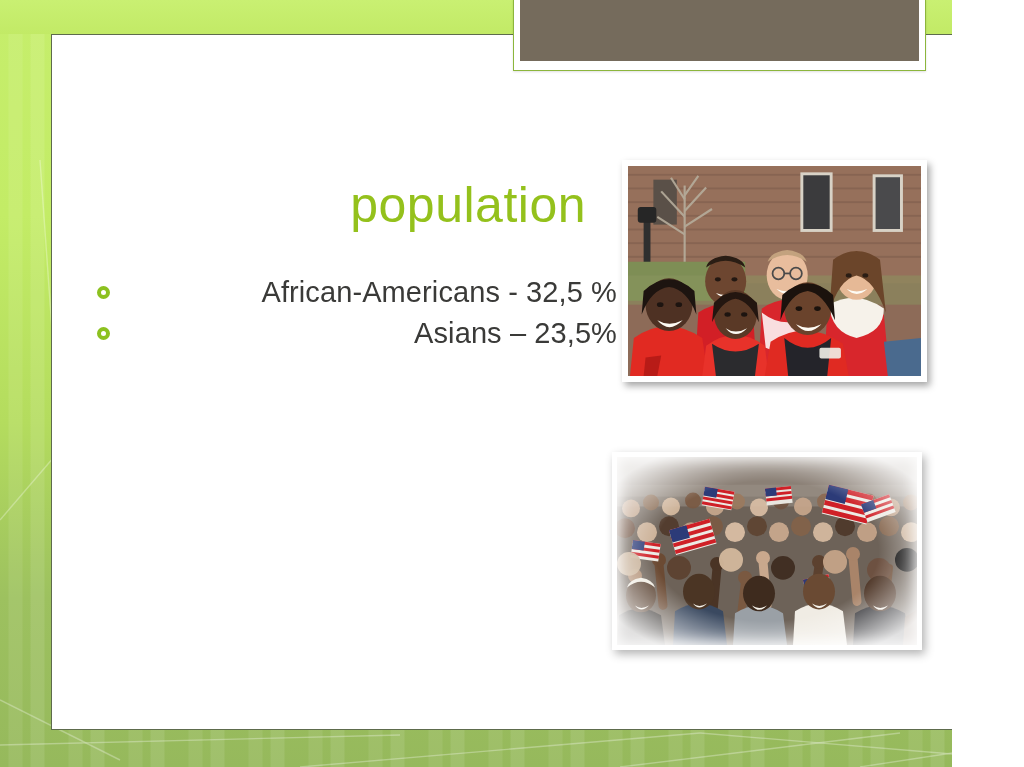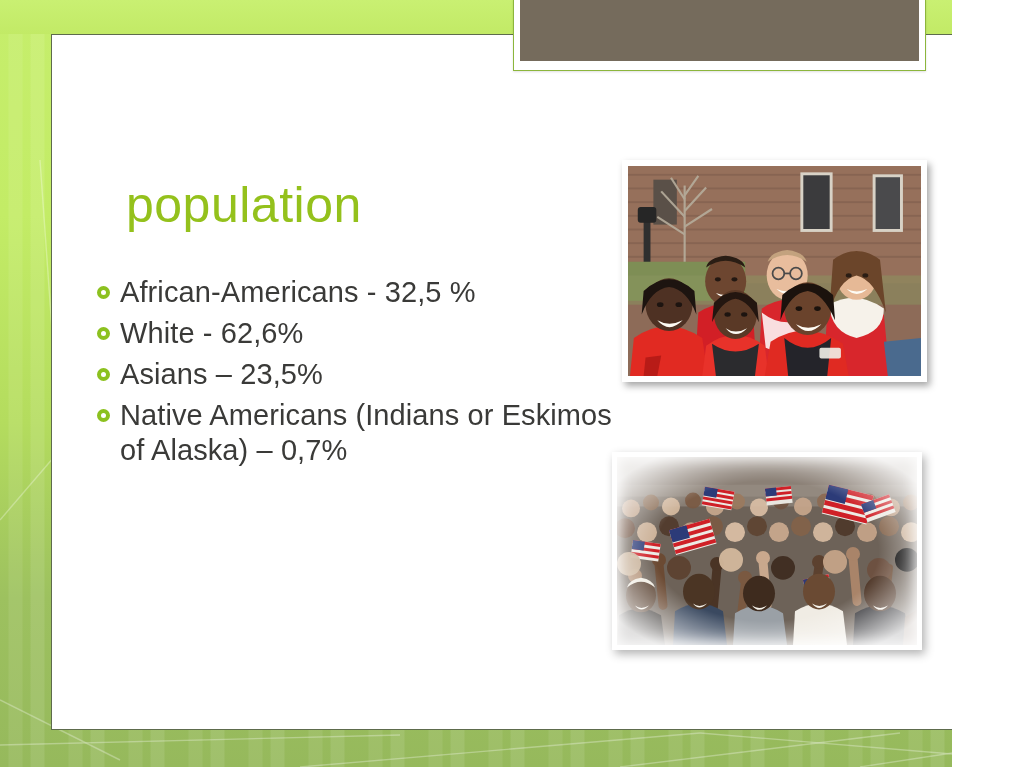--- a/index.html
+++ b/index.html
@@ -14,20 +14,21 @@
     font-family: "Liberation Sans", sans-serif;
   }
 
   
   .slide {
     position: relative;
     width: 952px;
     height: 767px;
     overflow: hidden;
     background: #ffffff;
+    text-align: right;
   }
 
   
   .frame-bg {
     position: absolute;
     left: 0; top: 0;
     width: 1024px;
     height: 767px;
     background: linear-gradient(180deg,
         #c6ee6c 0%,
@@ -221,29 +222,21 @@
 
   <div class="title">population</div>
 
   <ul class="bullets">
     <li class="bullet-row">
       <span class="bullet-mark"></span>
       <span class="bullet-text">African-Americans - 32,5 %</span>
     </li>
     <li class="bullet-row">
       <span class="bullet-mark"></span>
-      <span class="bullet-text">White - 62,6%</span>
-    </li>
-    <li class="bullet-row">
-      <span class="bullet-mark"></span>
       <span class="bullet-text">Asians – 23,5%</span>
-    </li>
-    <li class="bullet-row">
-      <span class="bullet-mark"></span>
-      <span class="bullet-text">Native Americans (Indians or Eskimos of Alaska) – 0,7%</span>
     </li>
   </ul>
 
   <div class="photo photo-top">
     <svg class="photo-canvas" viewBox="0 0 300 215" preserveAspectRatio="none">
       <defs>
         <clipPath id="clipTop">
             <rect x="0" y="0" width="300" height="215"></rect>
           </clipPath>
       </defs>

